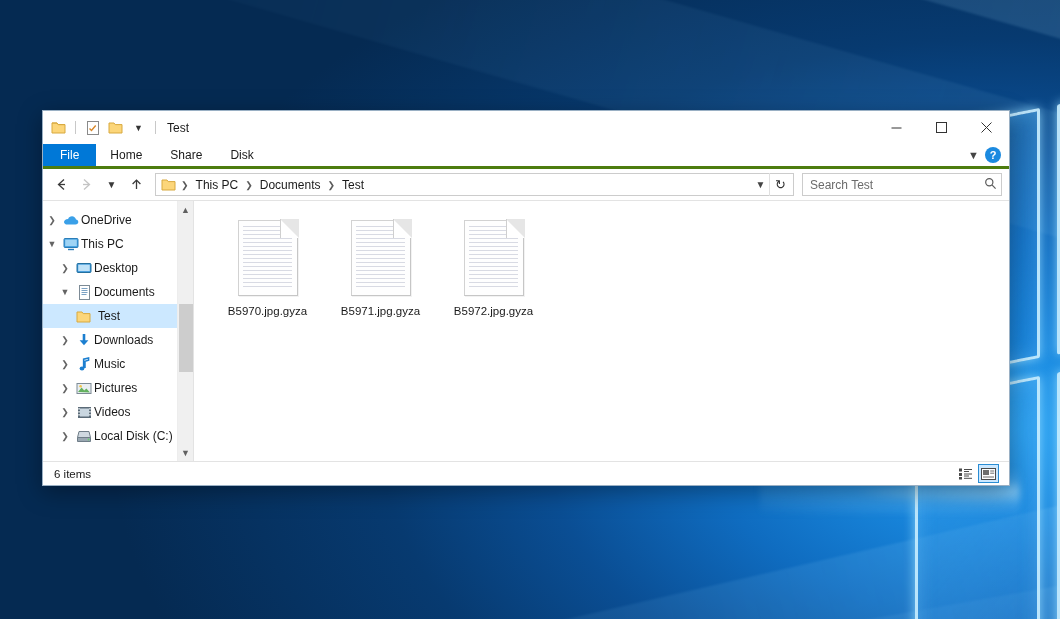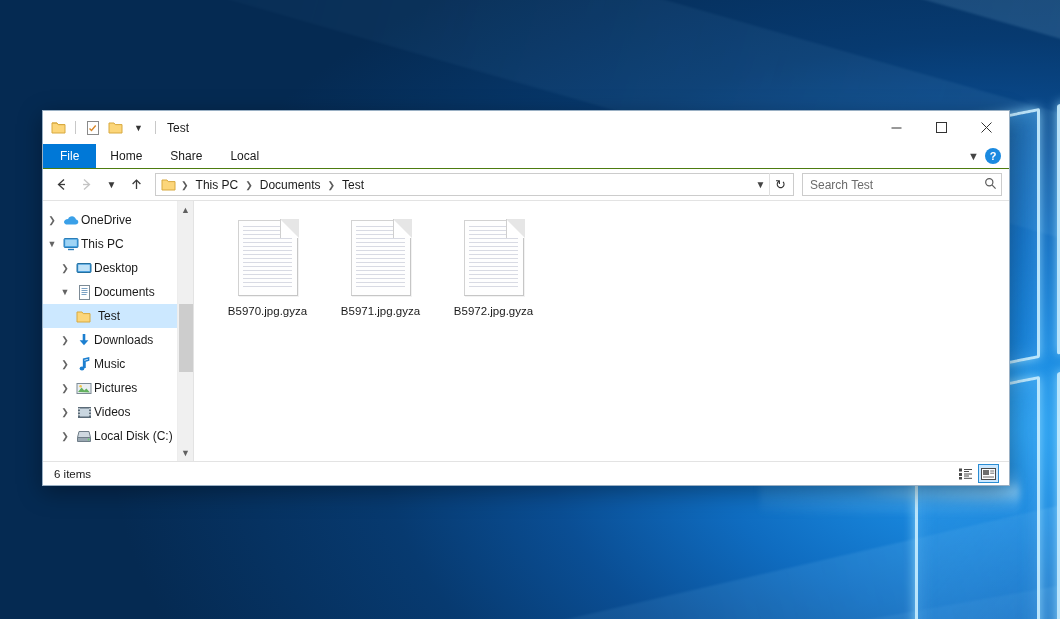--- a/index.html
+++ b/index.html
@@ -85,21 +85,21 @@
   .winbtn {
     width: 45px; height: 33px;
     display: flex; align-items: center; justify-content: center;
     color: #333;
   }
 
   
   .ribbon {
     height: 25px; display: flex; align-items: stretch;
     background: #ffffff; flex: none;
-    border-bottom: 1px solid #4d7c0f;
+    border-bottom: 3px solid #4d7c0f;
   }
   .tab {
     padding: 0 14px; display: flex; align-items: center;
     font-size: 12px; color: #1a1a1a;
   }
   .tab.file { background: #0078d7; color: #fff; padding: 0 17px; }
   .ribbon-right { margin-left: auto; display: flex; align-items: center; gap: 6px; padding-right: 8px; }
   .help-ico {
     width: 16px; height: 16px; border-radius: 50%;
     background: #1b8ae0; color: #fff;
@@ -307,21 +307,21 @@
               <path d="M0.5 0.5l10 10M10.5 0.5l-10 10" stroke="currentColor" stroke-width="1"></path>
             </svg>
         </div>
       </div>
     </div>
 
     <div class="ribbon">
       <div class="tab file">File</div>
       <div class="tab">Home</div>
       <div class="tab">Share</div>
-      <div class="tab">Local</div>
+      <div class="tab">Disk</div>
       <div class="ribbon-right">
         <span style="font-size:11px;color:#444;">▼</span>
         <span class="help-ico">?</span>
       </div>
     </div>
 
     <div class="addrrow">
       <div class="navbtn">
         <svg width="13" height="13" viewBox="0 0 13 13">
             <path d="M9 1.5L3.5 6.5L9 11.5" fill="none" stroke="#3a3a3a" stroke-width="1.3"></path>

